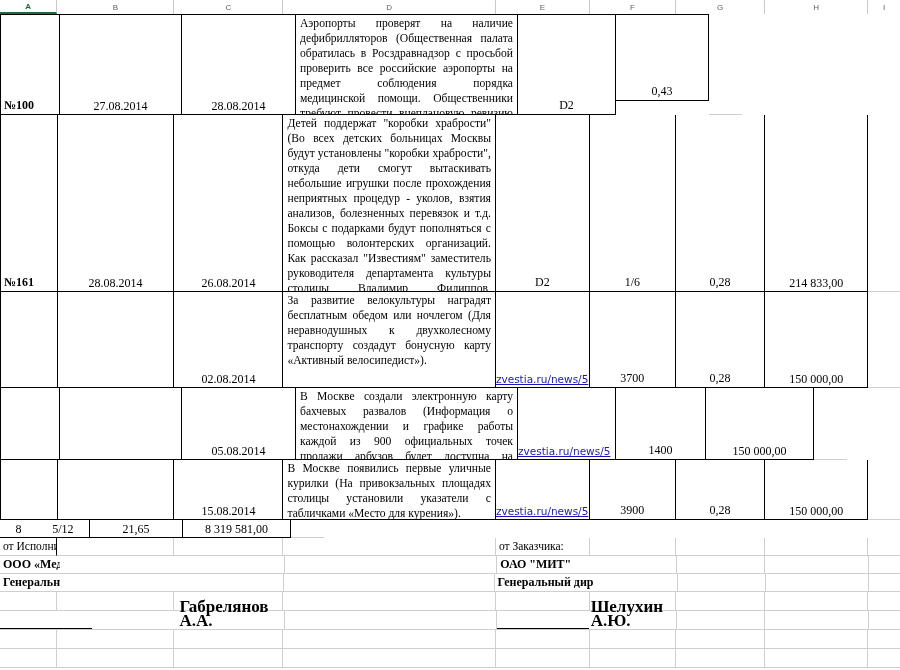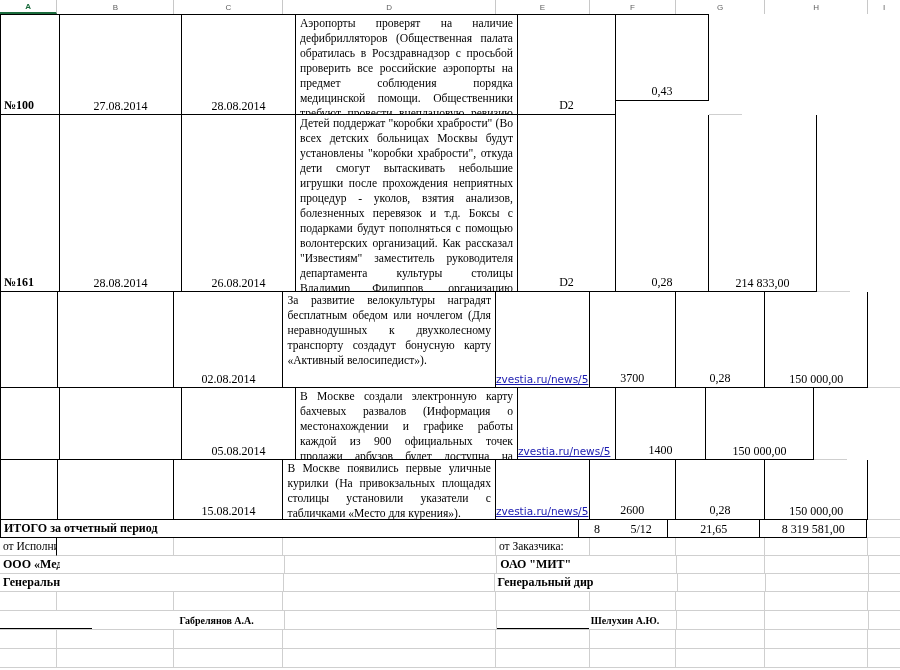--- a/index.html
+++ b/index.html
@@ -88,21 +88,21 @@
   }
   .link-clip { overflow: hidden; width: 100%; }
 
   .sigline {
     display: inline-block;
     border-bottom: 1.6px solid #000;
     width: 92px;
     height: 12px;
     vertical-align: bottom;
   }
-  .signame { font-weight: bold; font-size: 10px; padding-left: 3px; }
+  .signame { font-weight: bold; font-size: 17px; padding-left: 3px; }
 </style>
 </head>
 <body>
 
 <div id="sheet">
 
   <div class="colhdr-row">
     <div class="colhdr sel" style="width:60px">A</div>
     <div class="colhdr" style="width:122px">B</div>
     <div class="colhdr" style="width:114px">C</div>
@@ -147,20 +147,23 @@
       </div>
       <div class="cell bx vmid hctr" style="width:114px;height:177px">
         <span class="num">26.08.2014</span>
       </div>
       <div class="cell bx vtop" style="width:222px;height:177px">
         <div class="txtblock just">Детей поддержат "коробки храбрости" (Во всех детских больницах Москвы будут установлены "коробки храбрости", откуда дети смогут вытаскивать небольшие игрушки после прохождения неприятных процедур - уколов, взятия анализов, болезненных перевязок и т.д.  Боксы с подарками будут пополняться с помощью волонтерских организаций. Как рассказал "Известиям" заместитель руководителя департамента культуры столицы Владимир Филиппов, организацию "коробок храбрости" обсудят с московскими волонтерами и департаментом здравоохранения).</div>
       </div>
       <div class="cell bx vbot hctr" style="width:98px;height:177px">
         <span class="pad num">D2</span>
       </div>
+      <div class="cell bx vbot hctr" style="width:90px;height:177px">
+        <span class="pad num">1/6</span>
+      </div>
       <div class="cell bx vbot hctr" style="width:93px;height:177px">
         <span class="pad num">0,28</span>
       </div>
       <div class="cell bx vmid hctr" style="width:108px;height:177px">
         <span class="num">214 833,00</span>
       </div>
       <div class="cell" style="width:33px;height:177px;border-right:none"></div>
     </div>
 
     <div class="row" style="height:96px">
@@ -226,35 +229,32 @@
       <div class="cell bx vmid hctr" style="width:114px;height:60px">
         <span class="num">15.08.2014</span>
       </div>
       <div class="cell bx vtop" style="width:222px;height:60px">
         <div class="txtblock just">В Москве появились первые уличные курилки (На привокзальных площадях столицы установили указатели с табличками «Место для курения»).</div>
       </div>
       <div class="cell bx vbot hlft" style="width:98px;height:60px">
         <div class="link-clip"><span class="link">zvestia.ru/news/5</span></div>
       </div>
       <div class="cell bx vbot hctr" style="width:90px;height:60px">
-        <span class="pad num">2600</span>
+        <span class="pad num">3900</span>
       </div>
       <div class="cell bx vbot hctr" style="width:93px;height:60px">
         <span class="pad num">0,28</span>
       </div>
       <div class="cell bx vmid hctr" style="width:108px;height:60px">
         <span class="num">150 000,00</span>
       </div>
       <div class="cell" style="width:33px;height:60px;border-right:none"></div>
     </div>
 
     <div class="row" style="height:18px">
-      <div class="cell bx bl vmid hlft" style="width:584px;height:18px">
-        <span class="pad bold" style="font-size:12px">ИТОГО за отчетный период</span>
-      </div>
       <div class="cell bx vmid" style="width:90px;height:18px;justify-content:space-around">
         <span class="num">8</span>
         <span class="num">5/12</span>
       </div>
       <div class="cell bx vmid hctr" style="width:93px;height:18px">
         <span class="num">21,65</span>
       </div>
       <div class="cell bx vmid hctr" style="width:108px;height:18px">
         <span class="num">8 319 581,00</span>
       </div>

